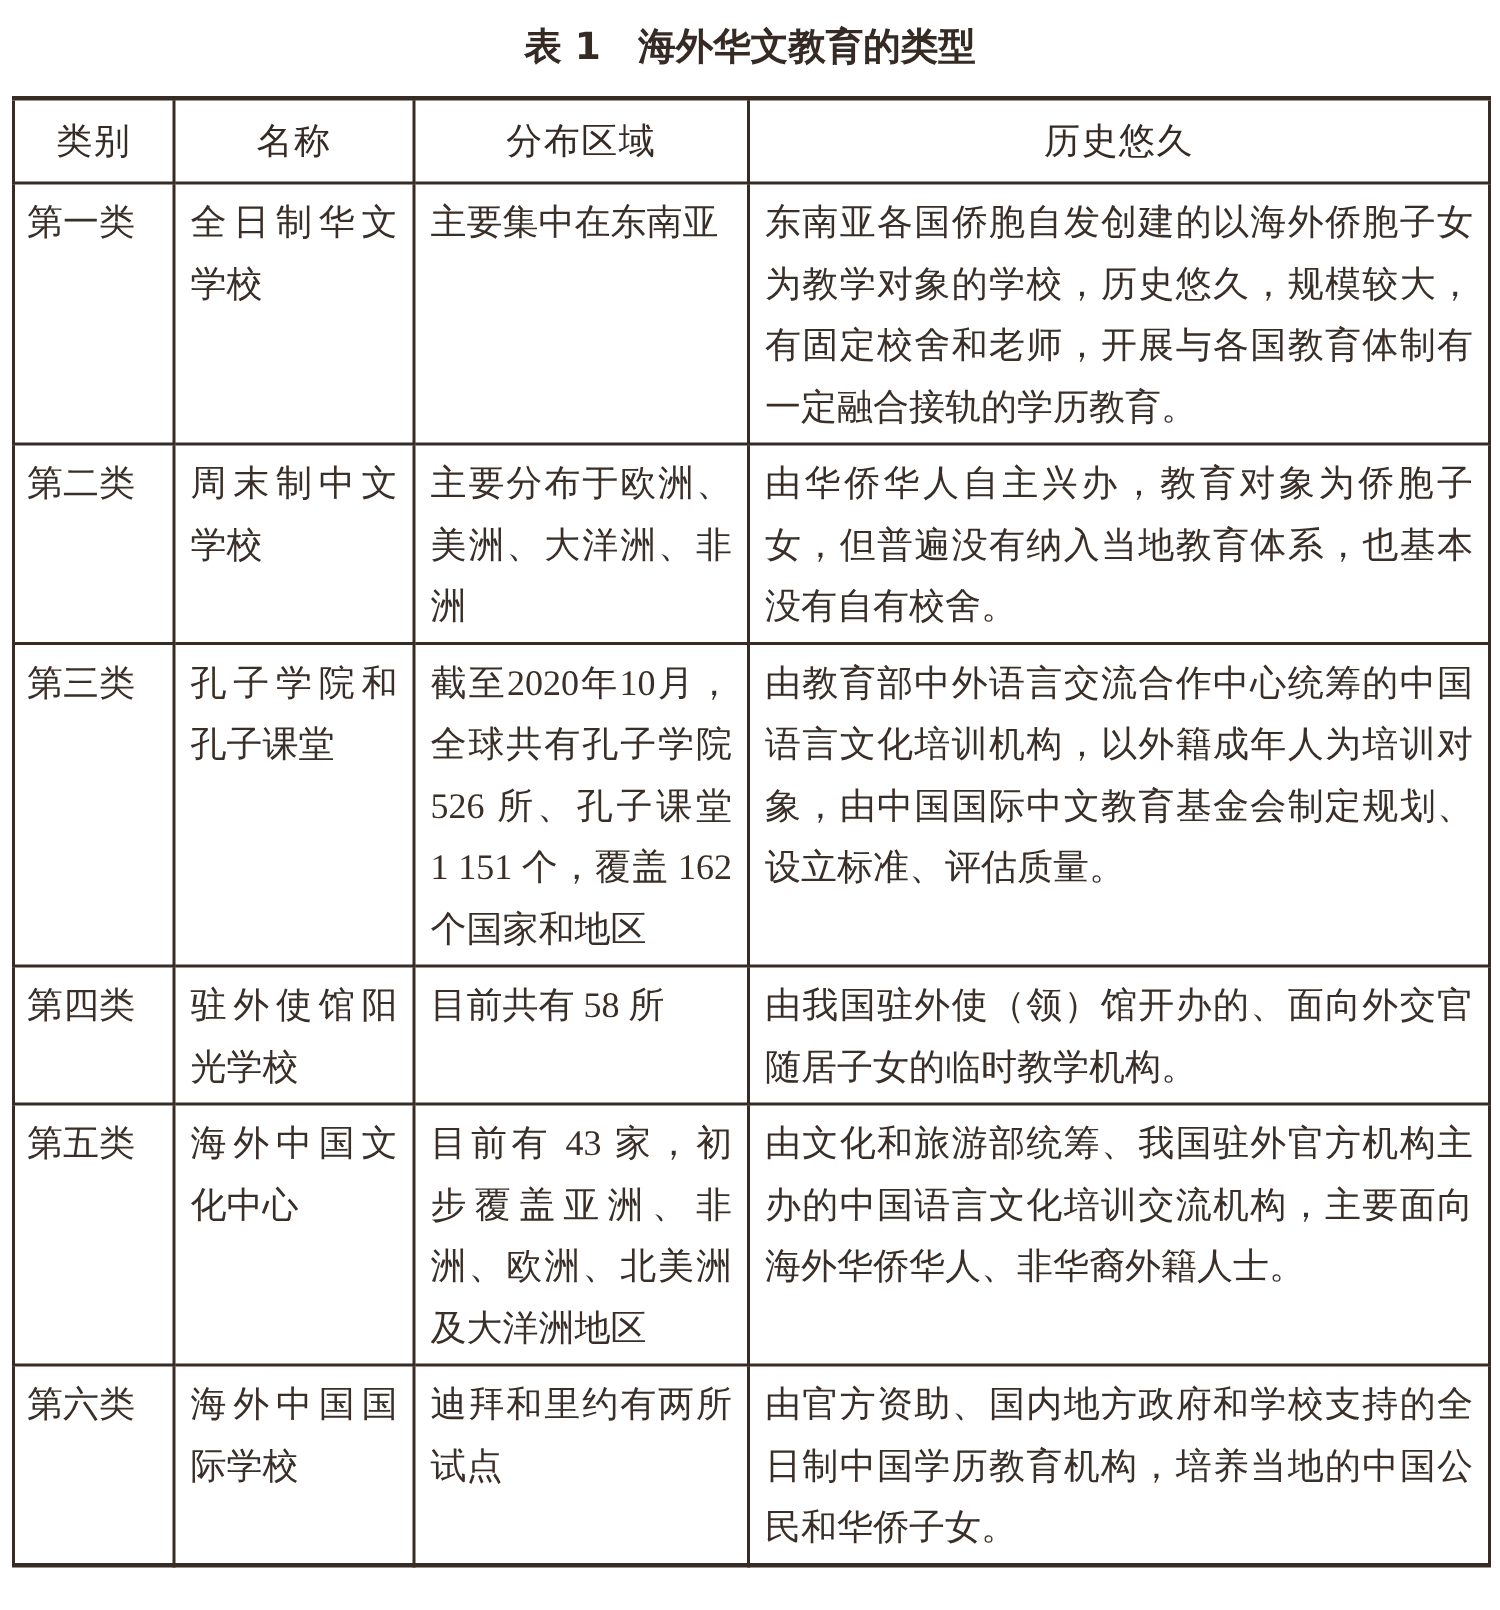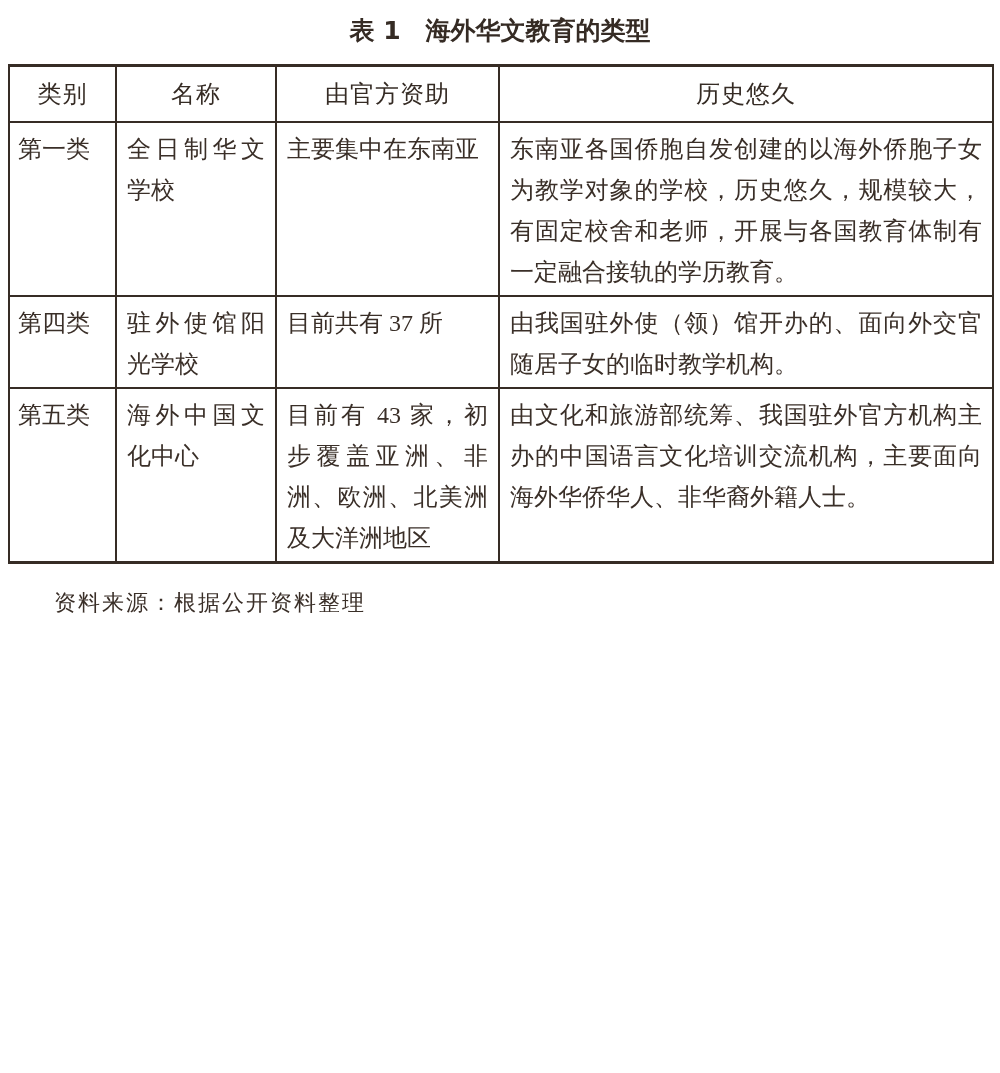--- a/index.html
+++ b/index.html
@@ -89,41 +89,59 @@
     <colgroup>
       <col class="c-category">
       <col class="c-name">
       <col class="c-region">
       <col class="c-content">
     </colgroup>
     <thead>
       <tr>
         <th>类别</th>
         <th>名称</th>
-        <th>由官方资助</th>
+        <th>分布区域</th>
         <th>历史悠久</th>
       </tr>
     </thead>
     <tbody>
       <tr class="r1">
         <td class="cell-category">第一类</td>
         <td>全日制华文学校</td>
         <td>主要集中在东南亚</td>
         <td>东南亚各国侨胞自发创建的以海外侨胞子女为教学对象的学校，历史悠久，规模较大，有固定校舍和老师，开展与各国教育体制有一定融合接轨的学历教育。</td>
       </tr>
+      <tr class="r2">
+        <td class="cell-category">第二类</td>
+        <td>周末制中文学校</td>
+        <td>主要分布于欧洲、美洲、大洋洲、非洲</td>
+        <td>由华侨华人自主兴办，教育对象为侨胞子女，但普遍没有纳入当地教育体系，也基本没有自有校舍。</td>
+      </tr>
+      <tr class="r3">
+        <td class="cell-category">第三类</td>
+        <td>孔子学院和孔子课堂</td>
+        <td>截至2020年10月，全球共有孔子学院 526 所、孔子课堂 1 151 个，覆盖 162 个国家和地区</td>
+        <td>由教育部中外语言交流合作中心统筹的中国语言文化培训机构，以外籍成年人为培训对象，由中国国际中文教育基金会制定规划、设立标准、评估质量。</td>
+      </tr>
       <tr class="r4">
         <td class="cell-category">第四类</td>
         <td>驻外使馆阳光学校</td>
-        <td>目前共有 37 所</td>
+        <td>目前共有 58 所</td>
         <td>由我国驻外使（领）馆开办的、面向外交官随居子女的临时教学机构。</td>
       </tr>
       <tr class="r5">
         <td class="cell-category">第五类</td>
         <td>海外中国文化中心</td>
         <td>目前有 43 家，初步覆盖亚洲、非洲、欧洲、北美洲及大洋洲地区</td>
         <td>由文化和旅游部统筹、我国驻外官方机构主办的中国语言文化培训交流机构，主要面向海外华侨华人、非华裔外籍人士。</td>
+      </tr>
+      <tr class="r6">
+        <td class="cell-category">第六类</td>
+        <td>海外中国国际学校</td>
+        <td>迪拜和里约有两所试点</td>
+        <td>由官方资助、国内地方政府和学校支持的全日制中国学历教育机构，培养当地的中国公民和华侨子女。</td>
       </tr>
     </tbody>
   </table>
 
   <div class="source-note">资料来源：根据公开资料整理</div>
 
 </div>
 
 </body></html>

